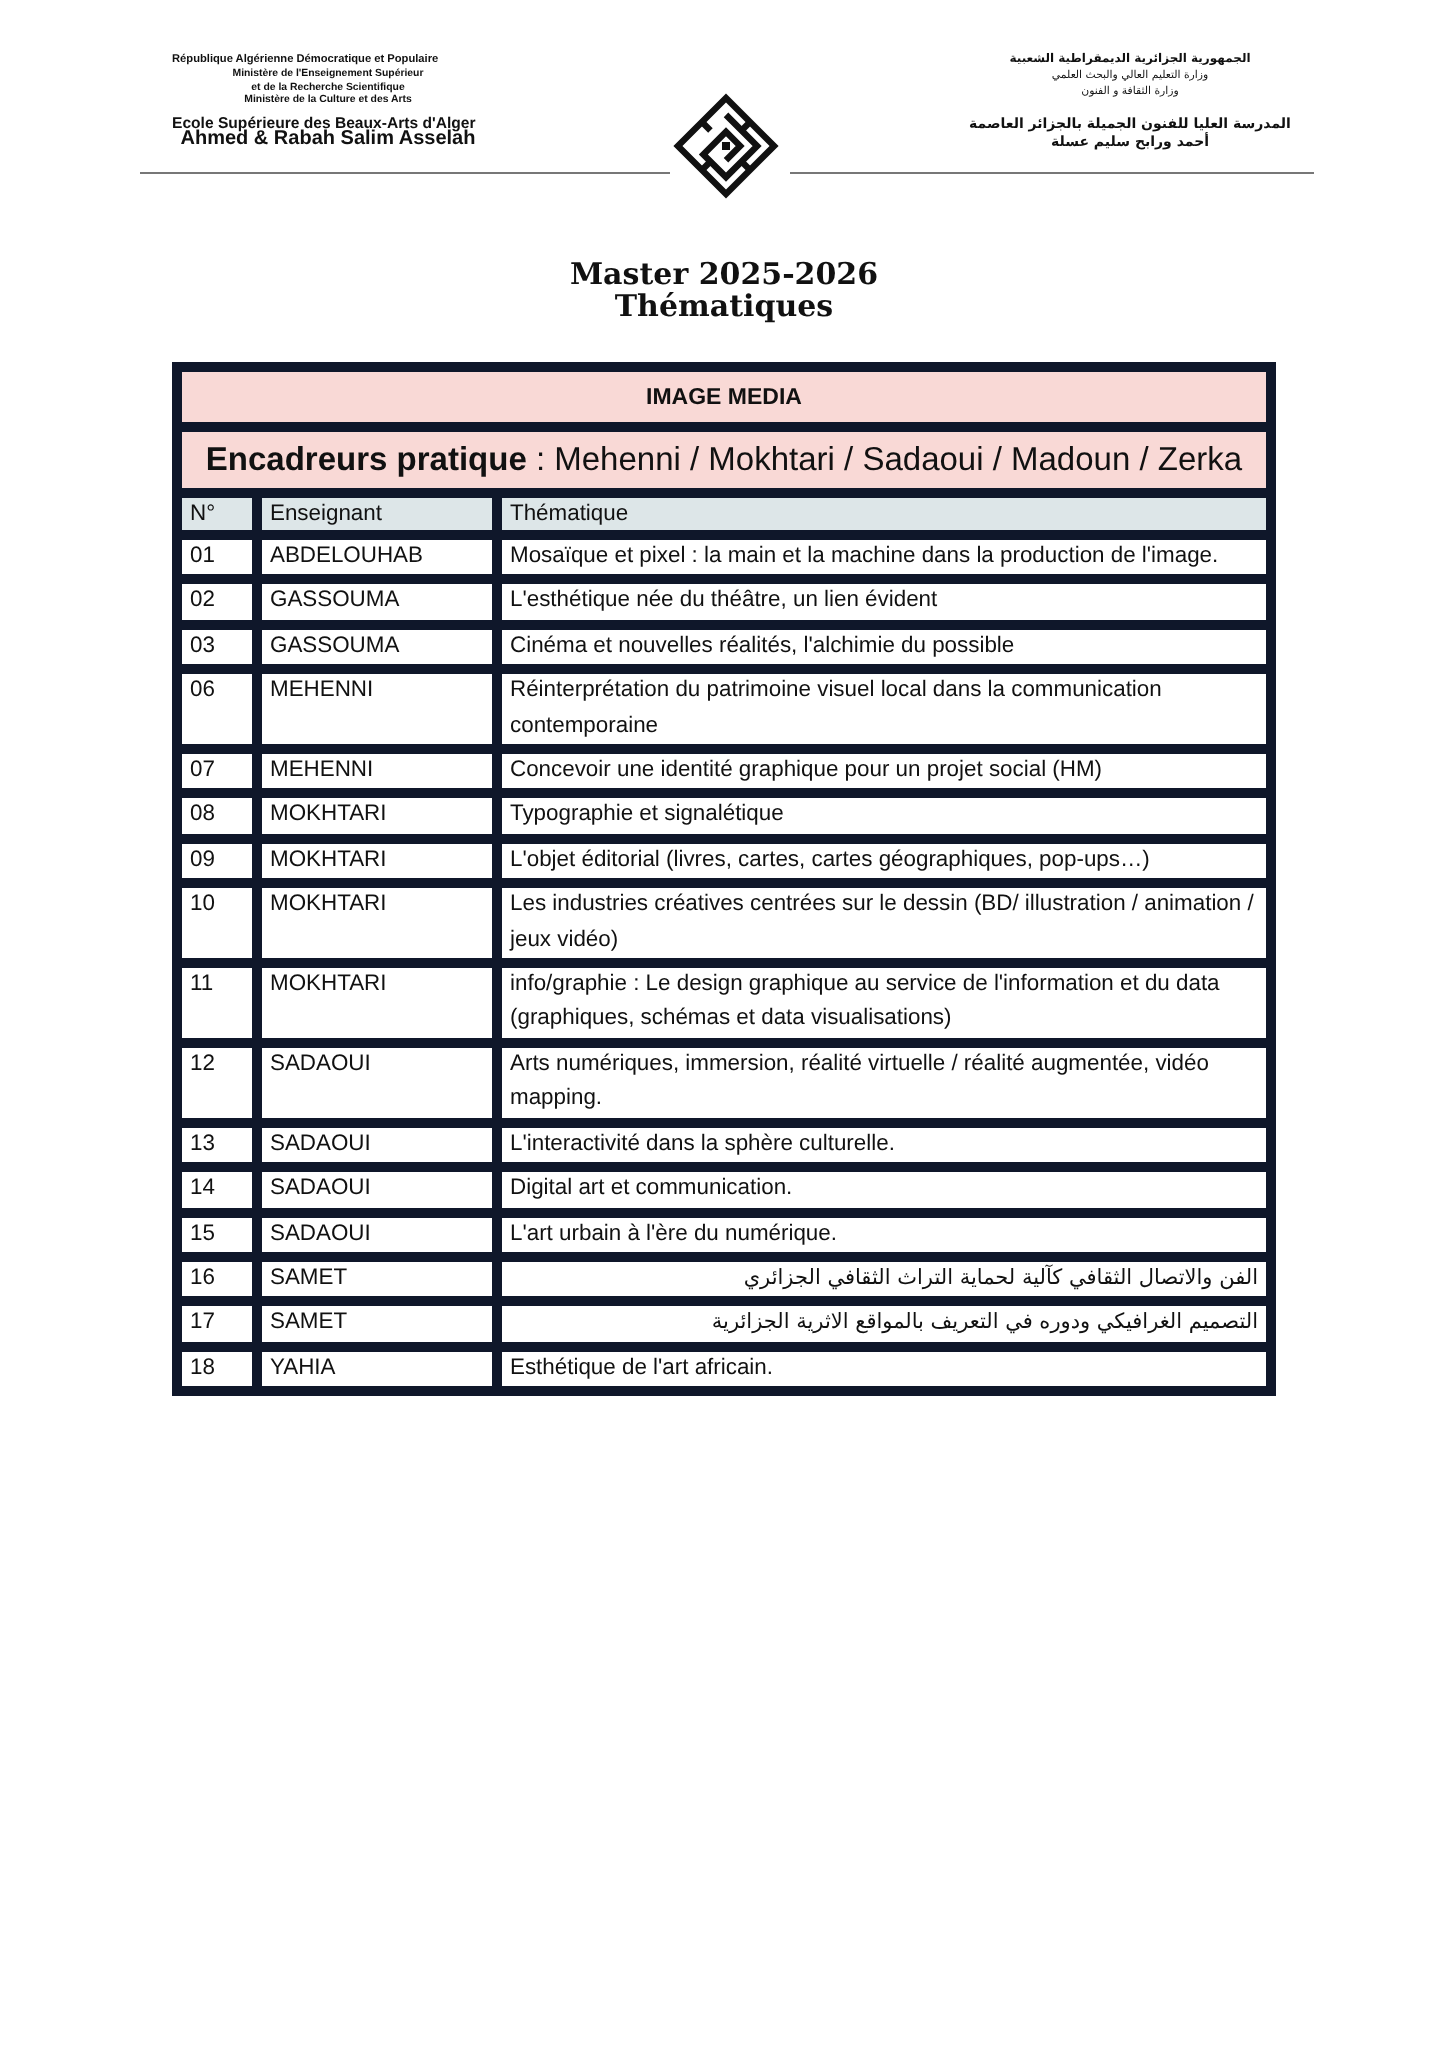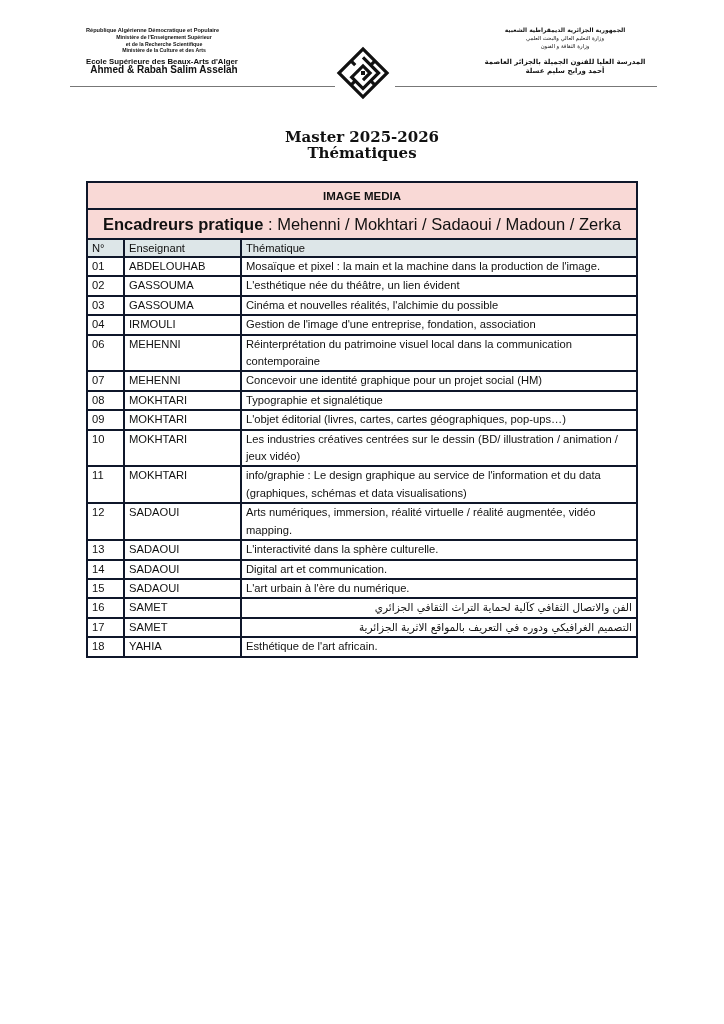--- a/index.html
+++ b/index.html
@@ -15,21 +15,21 @@
   .hdr-right .r3 { font-size: 7px; font-weight: bold; line-height: 9px; margin-top: 8px; }
   .hdr-right .r4 { font-size: 7px; font-weight: bold; line-height: 9px; }
   .rule { position: absolute; top: 86px; height: 1px; background: #777; }
   .rule.left { left: 70px; width: 265px; }
   .rule.right { left: 395px; width: 262px; }
   .logo { position: absolute; left: 334px; top: 44px; width: 58px; height: 58px; }
   .title { position: absolute; left: 0; width: 724px; text-align: center; font-family: "DejaVu Serif", serif; font-weight: bold; font-size: 15px; color: #111; }
   .title.t1 { top: 108px; margin-top: 36px; }
   .title.t2 { top: 128px; }
   table.them { position: absolute; left: 86px; top: 181px; width: 552px; border-collapse: collapse; font-family: "Liberation Sans", sans-serif; font-size: 11.2px; }
-  table.them td, table.them th { border: 2px solid #0f172a; padding: 0 4px; vertical-align: top; text-align: left; font-weight: normal; }
+  table.them td, table.them th { border: 5px solid #0f172a; padding: 0 4px; vertical-align: top; text-align: left; font-weight: normal; }
   tr.sec td { background: #f9d9d6; text-align: center; font-weight: bold; height: 25px; vertical-align: middle; font-size: 11.5px; }
   tr.enc td { background: #f9d9d6; text-align: center; height: 28px; vertical-align: middle; font-size: 16.5px; margin-left: 32px; }
   tr.enc b { font-weight: bold; }
   tr.colh td { background: #dde6e8; height: 16px; line-height: 16px; }
   tr.row td { line-height: 17.4px; padding-top: 0; padding-bottom: 0; }
   td.c-num { width: 27px; }
   td.c-ens { width: 107px; }
   td.ar { direction: rtl; text-align: right !important; font-family: "DejaVu Sans", sans-serif; font-size: 10.5px; font-weight: bold; }
 </style>
 </head>
@@ -91,25 +91,20 @@
         <td class="c-num">02</td>
         <td class="c-ens">GASSOUMA</td>
         <td>L'esthétique née du théâtre, un lien évident</td>
       </tr>
       <tr class="row">
         <td class="c-num">03</td>
         <td class="c-ens">GASSOUMA</td>
         <td>Cinéma et nouvelles réalités, l'alchimie du possible</td>
       </tr>
       <tr class="row">
-        <td class="c-num">04</td>
-        <td class="c-ens">IRMOULI</td>
-        <td>Gestion de l'image d'une entreprise, fondation, association</td>
-      </tr>
-      <tr class="row">
         <td class="c-num">06</td>
         <td class="c-ens">MEHENNI</td>
         <td>Réinterprétation du patrimoine visuel local dans la communication contemporaine</td>
       </tr>
       <tr class="row">
         <td class="c-num">07</td>
         <td class="c-ens">MEHENNI</td>
         <td>Concevoir une identité graphique pour un projet social (HM)</td>
       </tr>
       <tr class="row">

